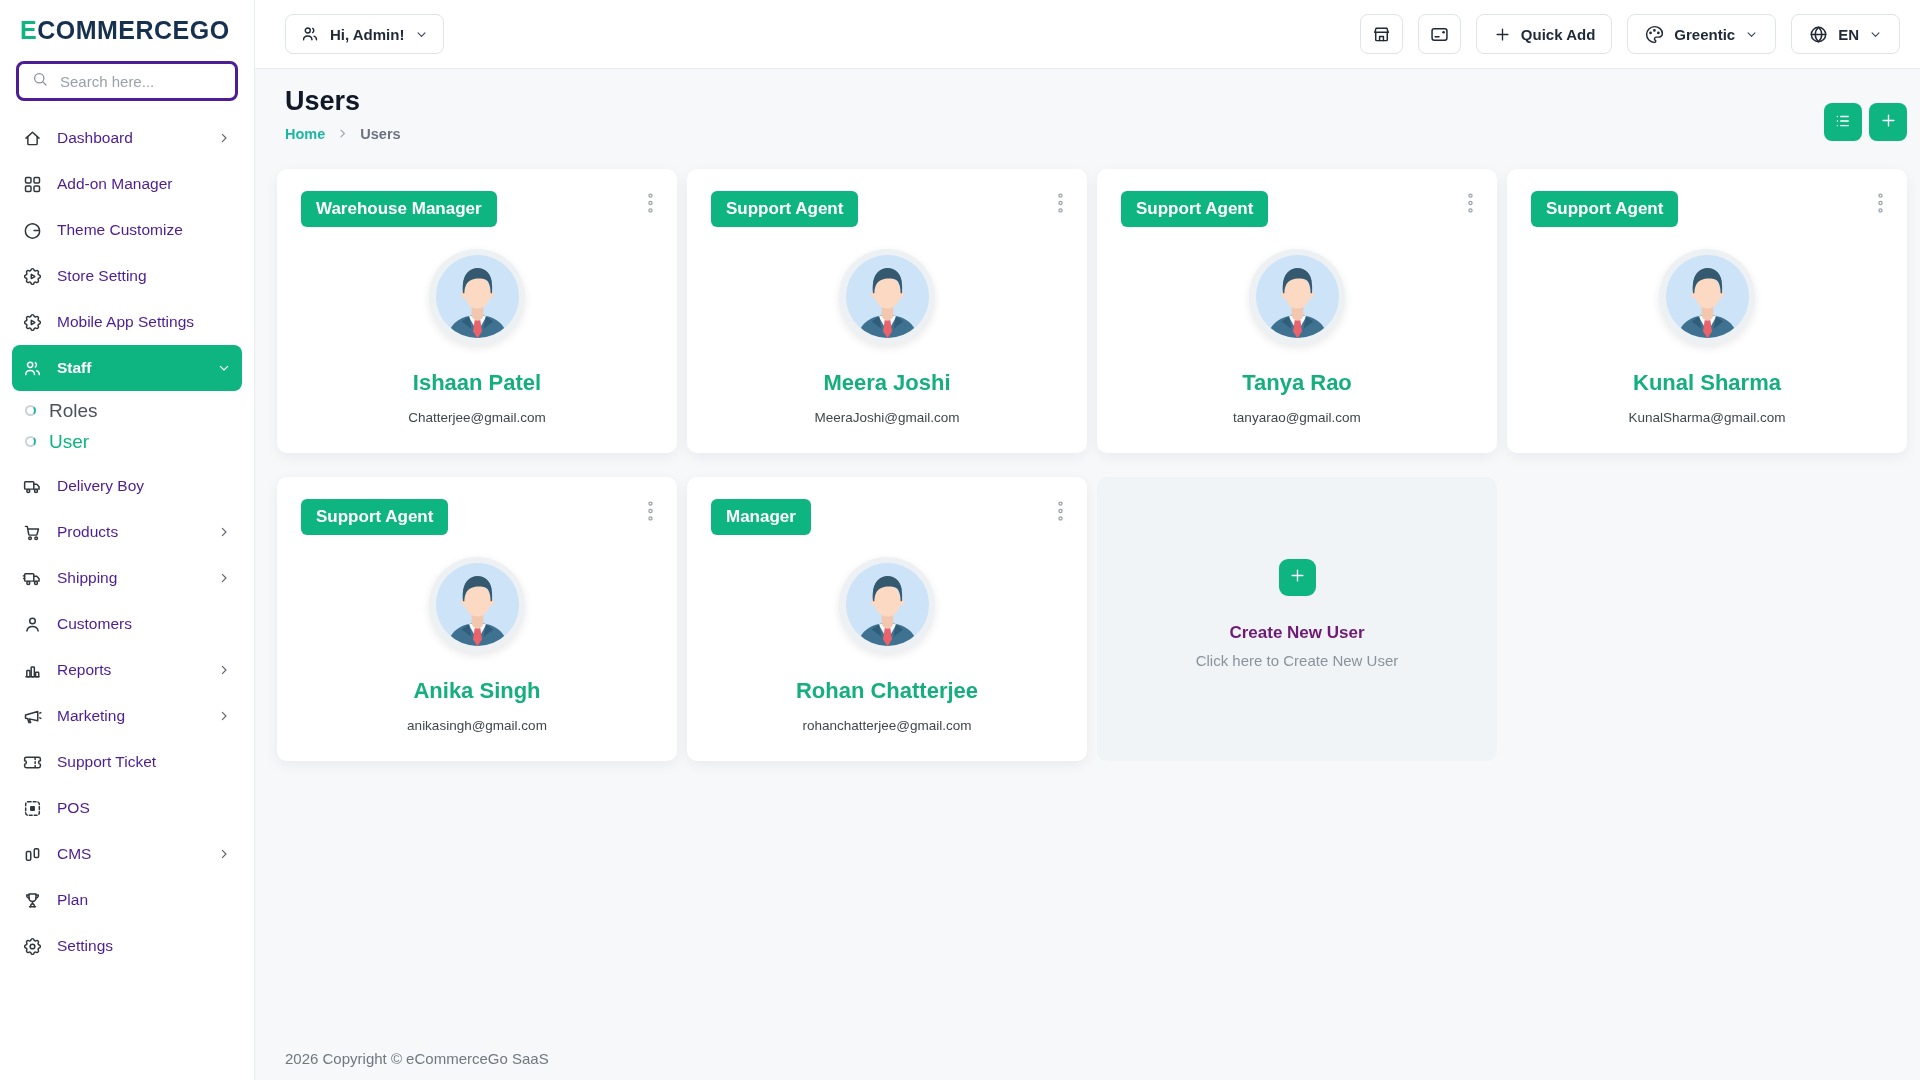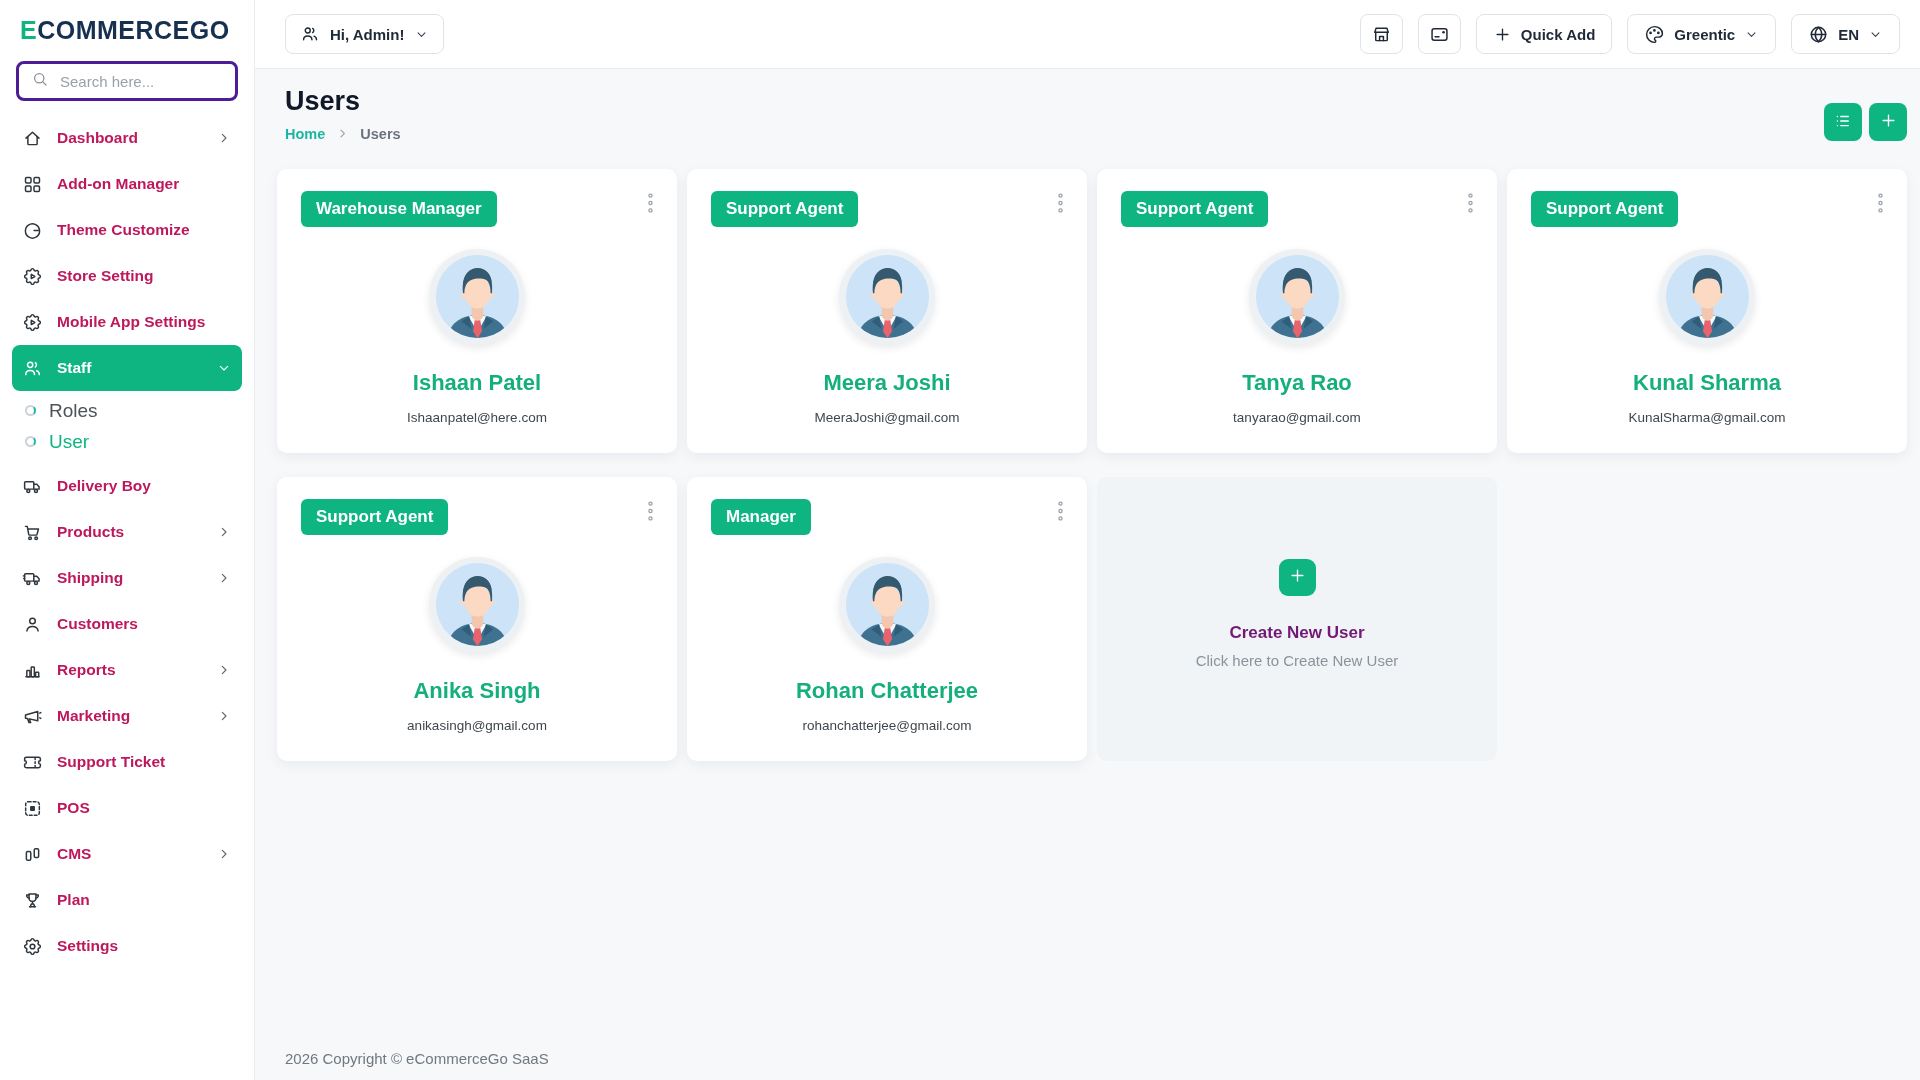--- a/index.html
+++ b/index.html
@@ -13,21 +13,21 @@
   .logo { padding:16px 18px 8px 20px; font-size:25px; font-weight:800; letter-spacing:.5px;
     color:#16304f; white-space:nowrap; }
   .logo .logo-e { color:#0eb581; }
   .search-box { margin:8px 16px 10px; height:40px; border:3px solid #4c1d95; border-radius:8px;
     display:flex; align-items:center; gap:9px; padding:0 12px; background:#fff; color:#8a929a; }
   .search-box input { border:none; outline:none; font-size:15px; width:100%;
     font-family:"Liberation Sans",sans-serif; color:#50585f; background:transparent; }
   .search-box input::placeholder { color:#98a1a9; }
   .nav { padding:4px 12px 10px; overflow:hidden; }
   .nav-item { display:flex; align-items:center; gap:14px; height:46px; padding:0 10px;
-    border-radius:8px; color:#be185d; font-size:15.5px; cursor:pointer;font-weight:bold; }
+    border-radius:8px; color:#4c1d95; font-size:15.5px; cursor:pointer; }
   .nav-item .icon { display:flex; color:#2f363c; }
   .nav-item .icon svg { width:21px; height:21px; display:block; }
   .nav-item .chev { margin-left:auto; color:#5d656d; display:flex; }
   .nav-item .chev svg { width:16px; height:16px; }
   .nav-item.active { background:#0eb581; color:#fff; font-weight:700; }
   .nav-item.active .icon, .nav-item.active .chev { color:#fff; }
   .submenu { padding:4px 0 6px 0; }
   .sub-item { display:flex; align-items:center; gap:13px; height:31px; padding:0 10px 0 13px;
     font-size:19px; color:#4a525a; cursor:pointer; }
   .sub-item .donut { width:11px; height:11px; border-radius:50%; border:2px solid #ccd2d7;
@@ -452,21 +452,21 @@
                   <path d="M43 58 h14 v14 a7 7 0 0 1 -14 0 Z" fill="#f3c7ad"></path>
                   <ellipse cx="50" cy="45.5" rx="15.8" ry="19" fill="#fbd9c2"></ellipse>
                   <circle cx="33.8" cy="47.5" r="3.6" fill="#fbd9c2"></circle>
                   <circle cx="66.2" cy="47.5" r="3.6" fill="#fbd9c2"></circle>
                   <path d="M32.5 46 C30.5 23 40 16.5 50 16.5 C60 16.5 69.5 23 67.5 46 L65.8 46 C65.8 35 62.5 29.5 57.5 28.8 C51.8 28 48 28 42.5 30 C37.5 32 34.2 37.5 34.2 46 Z" fill="#35596e"></path>
                   <path d="M32.5 40 C32.5 23.5 40.5 15.8 50 15.8 C60.5 15.8 67.5 23.5 67.5 37.5 C67.5 29.5 63.5 25.5 59.5 27 C56.5 22.8 43.5 22.8 40.5 27.8 C36.5 27.8 32.5 31.5 32.5 40 Z" fill="#35596e"></path>
                 </svg>
               </div>
     </div>
     <div class="user-name">Ishaan Patel</div>
-    <div class="user-email">Ishaanpatel@here.com</div>
+    <div class="user-email">Chatterjee@gmail.com</div>
   </div>
 
   <div class="user-card">
     <span class="badge">Support Agent</span>
     <button class="dots">
       <span><svg width="17" height="24" viewBox="0 0 18 26" fill="none" stroke="currentColor" stroke-width="1.4">
                   <circle cx="9" cy="5" r="1.7"></circle>
                   <circle cx="9" cy="13" r="1.7"></circle>
                   <circle cx="9" cy="21" r="1.7"></circle>
                 </svg></span>

